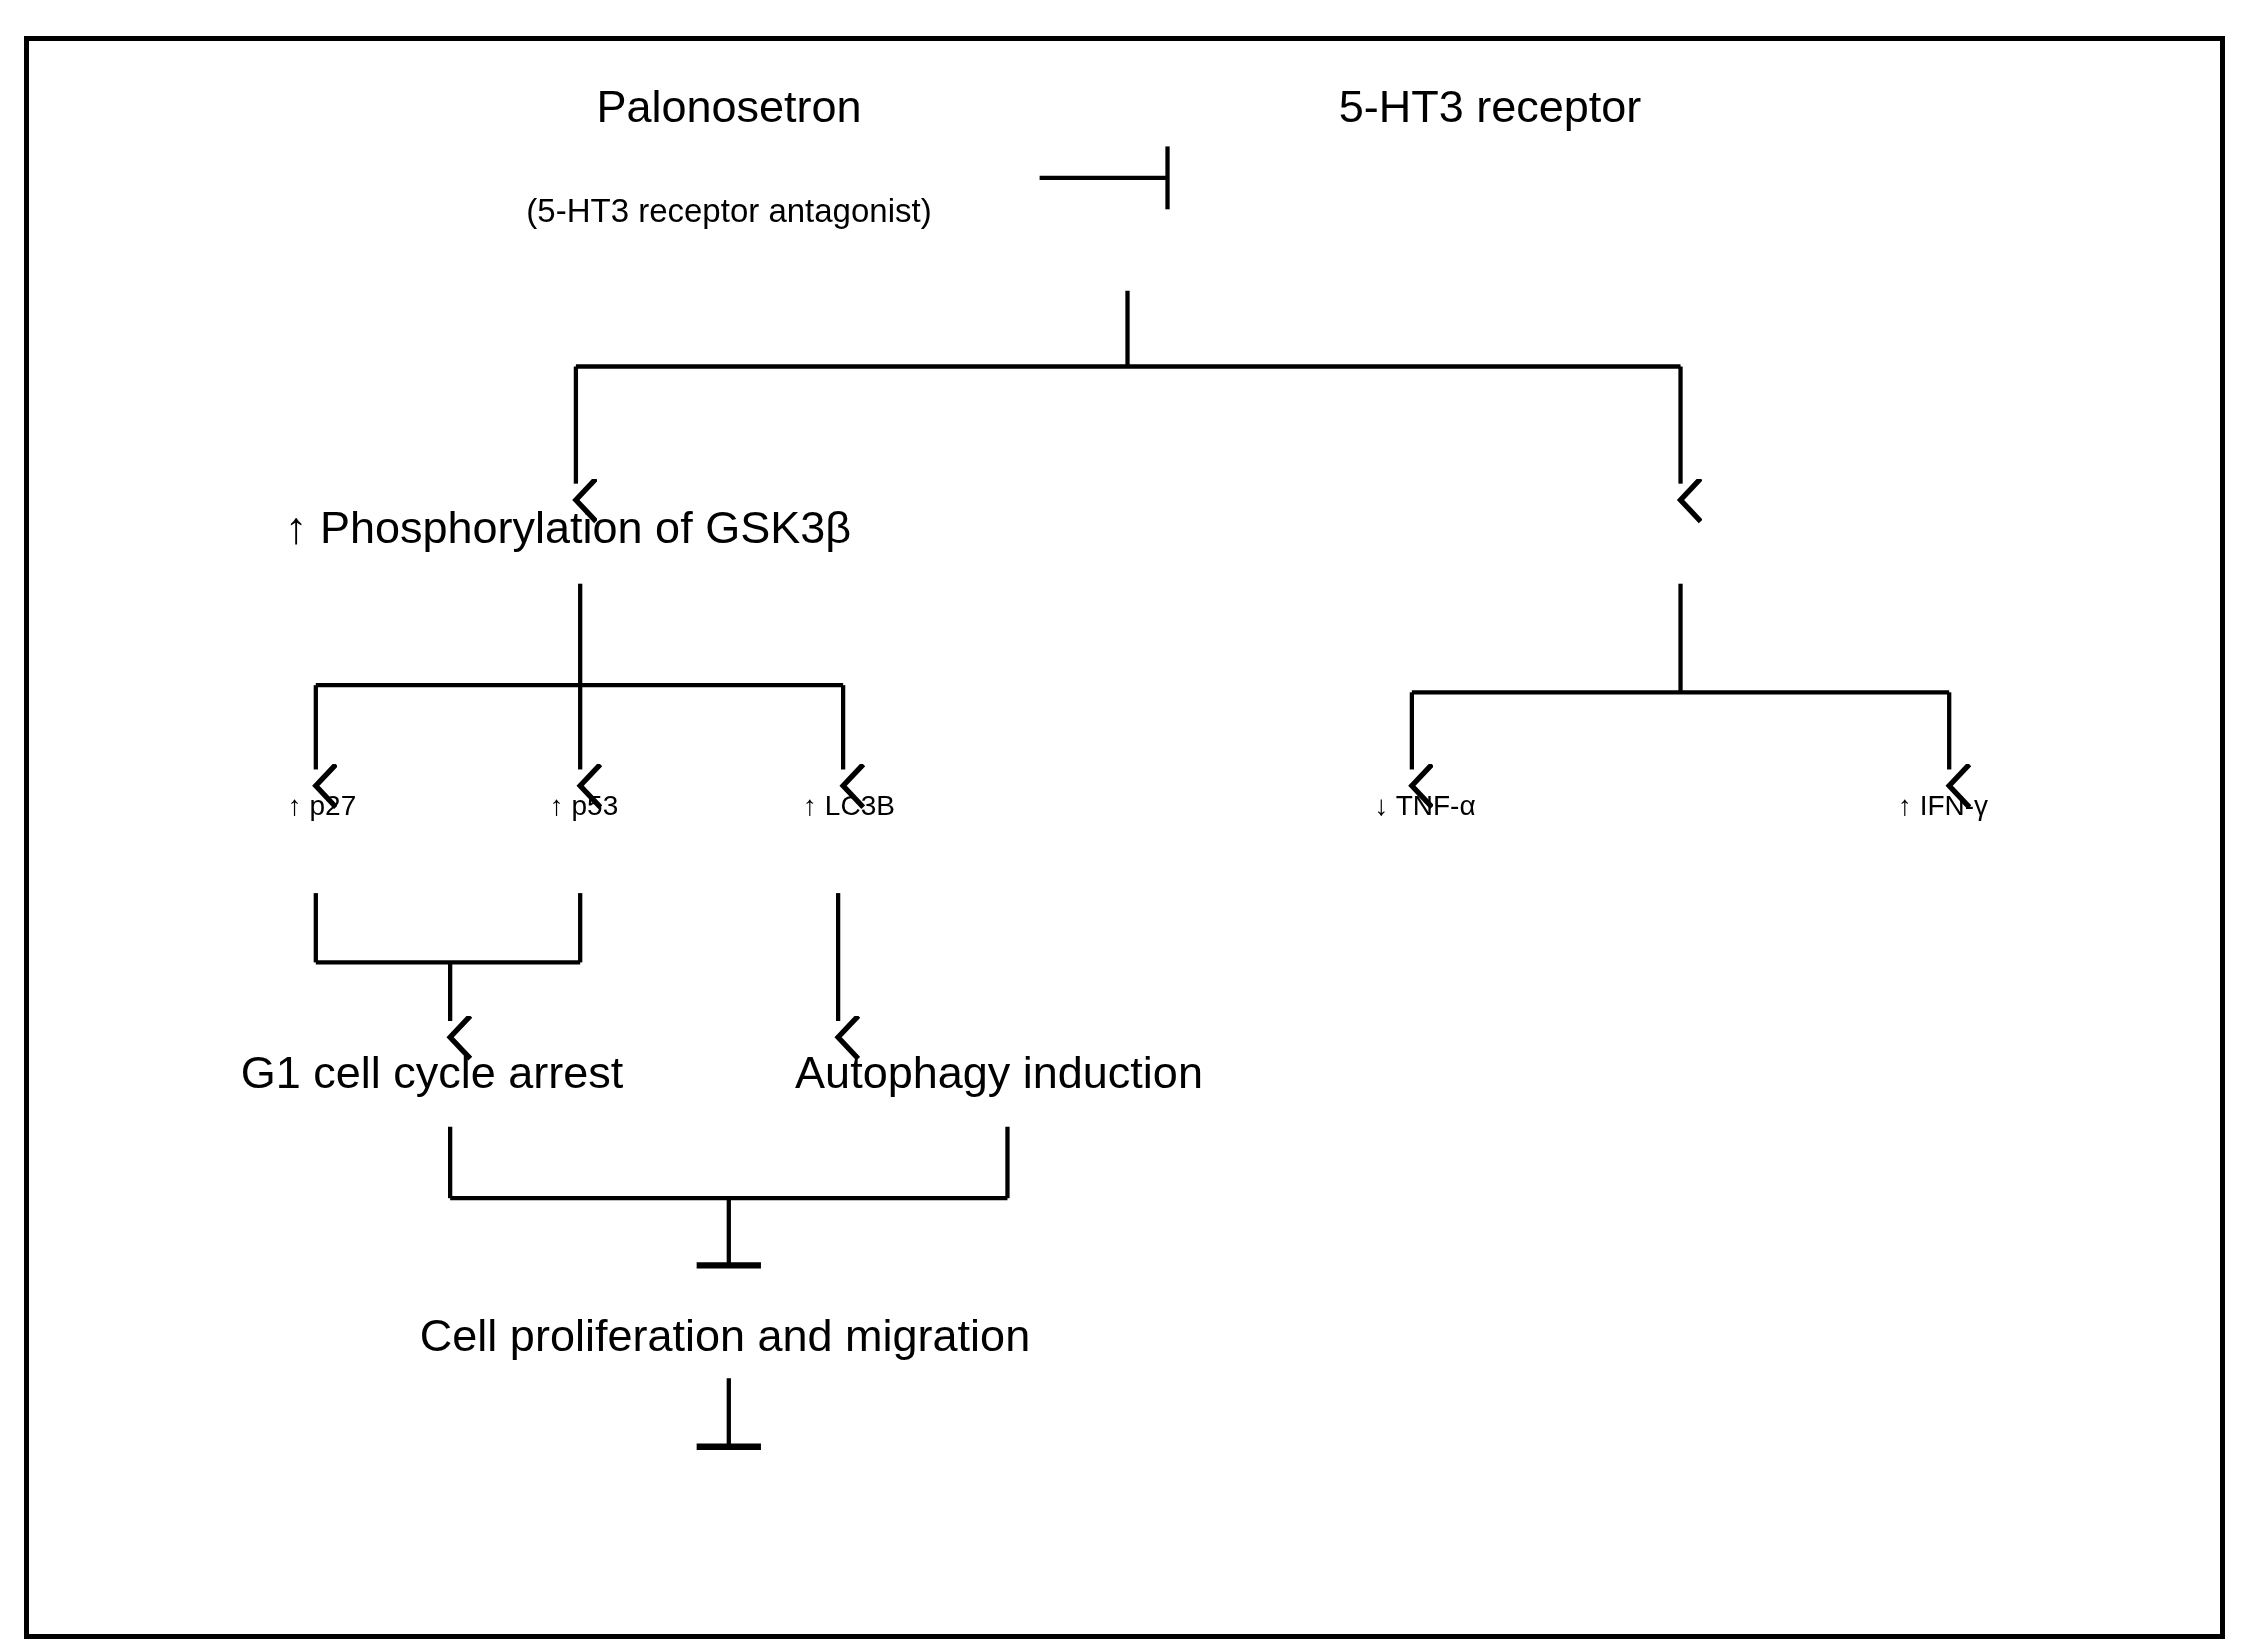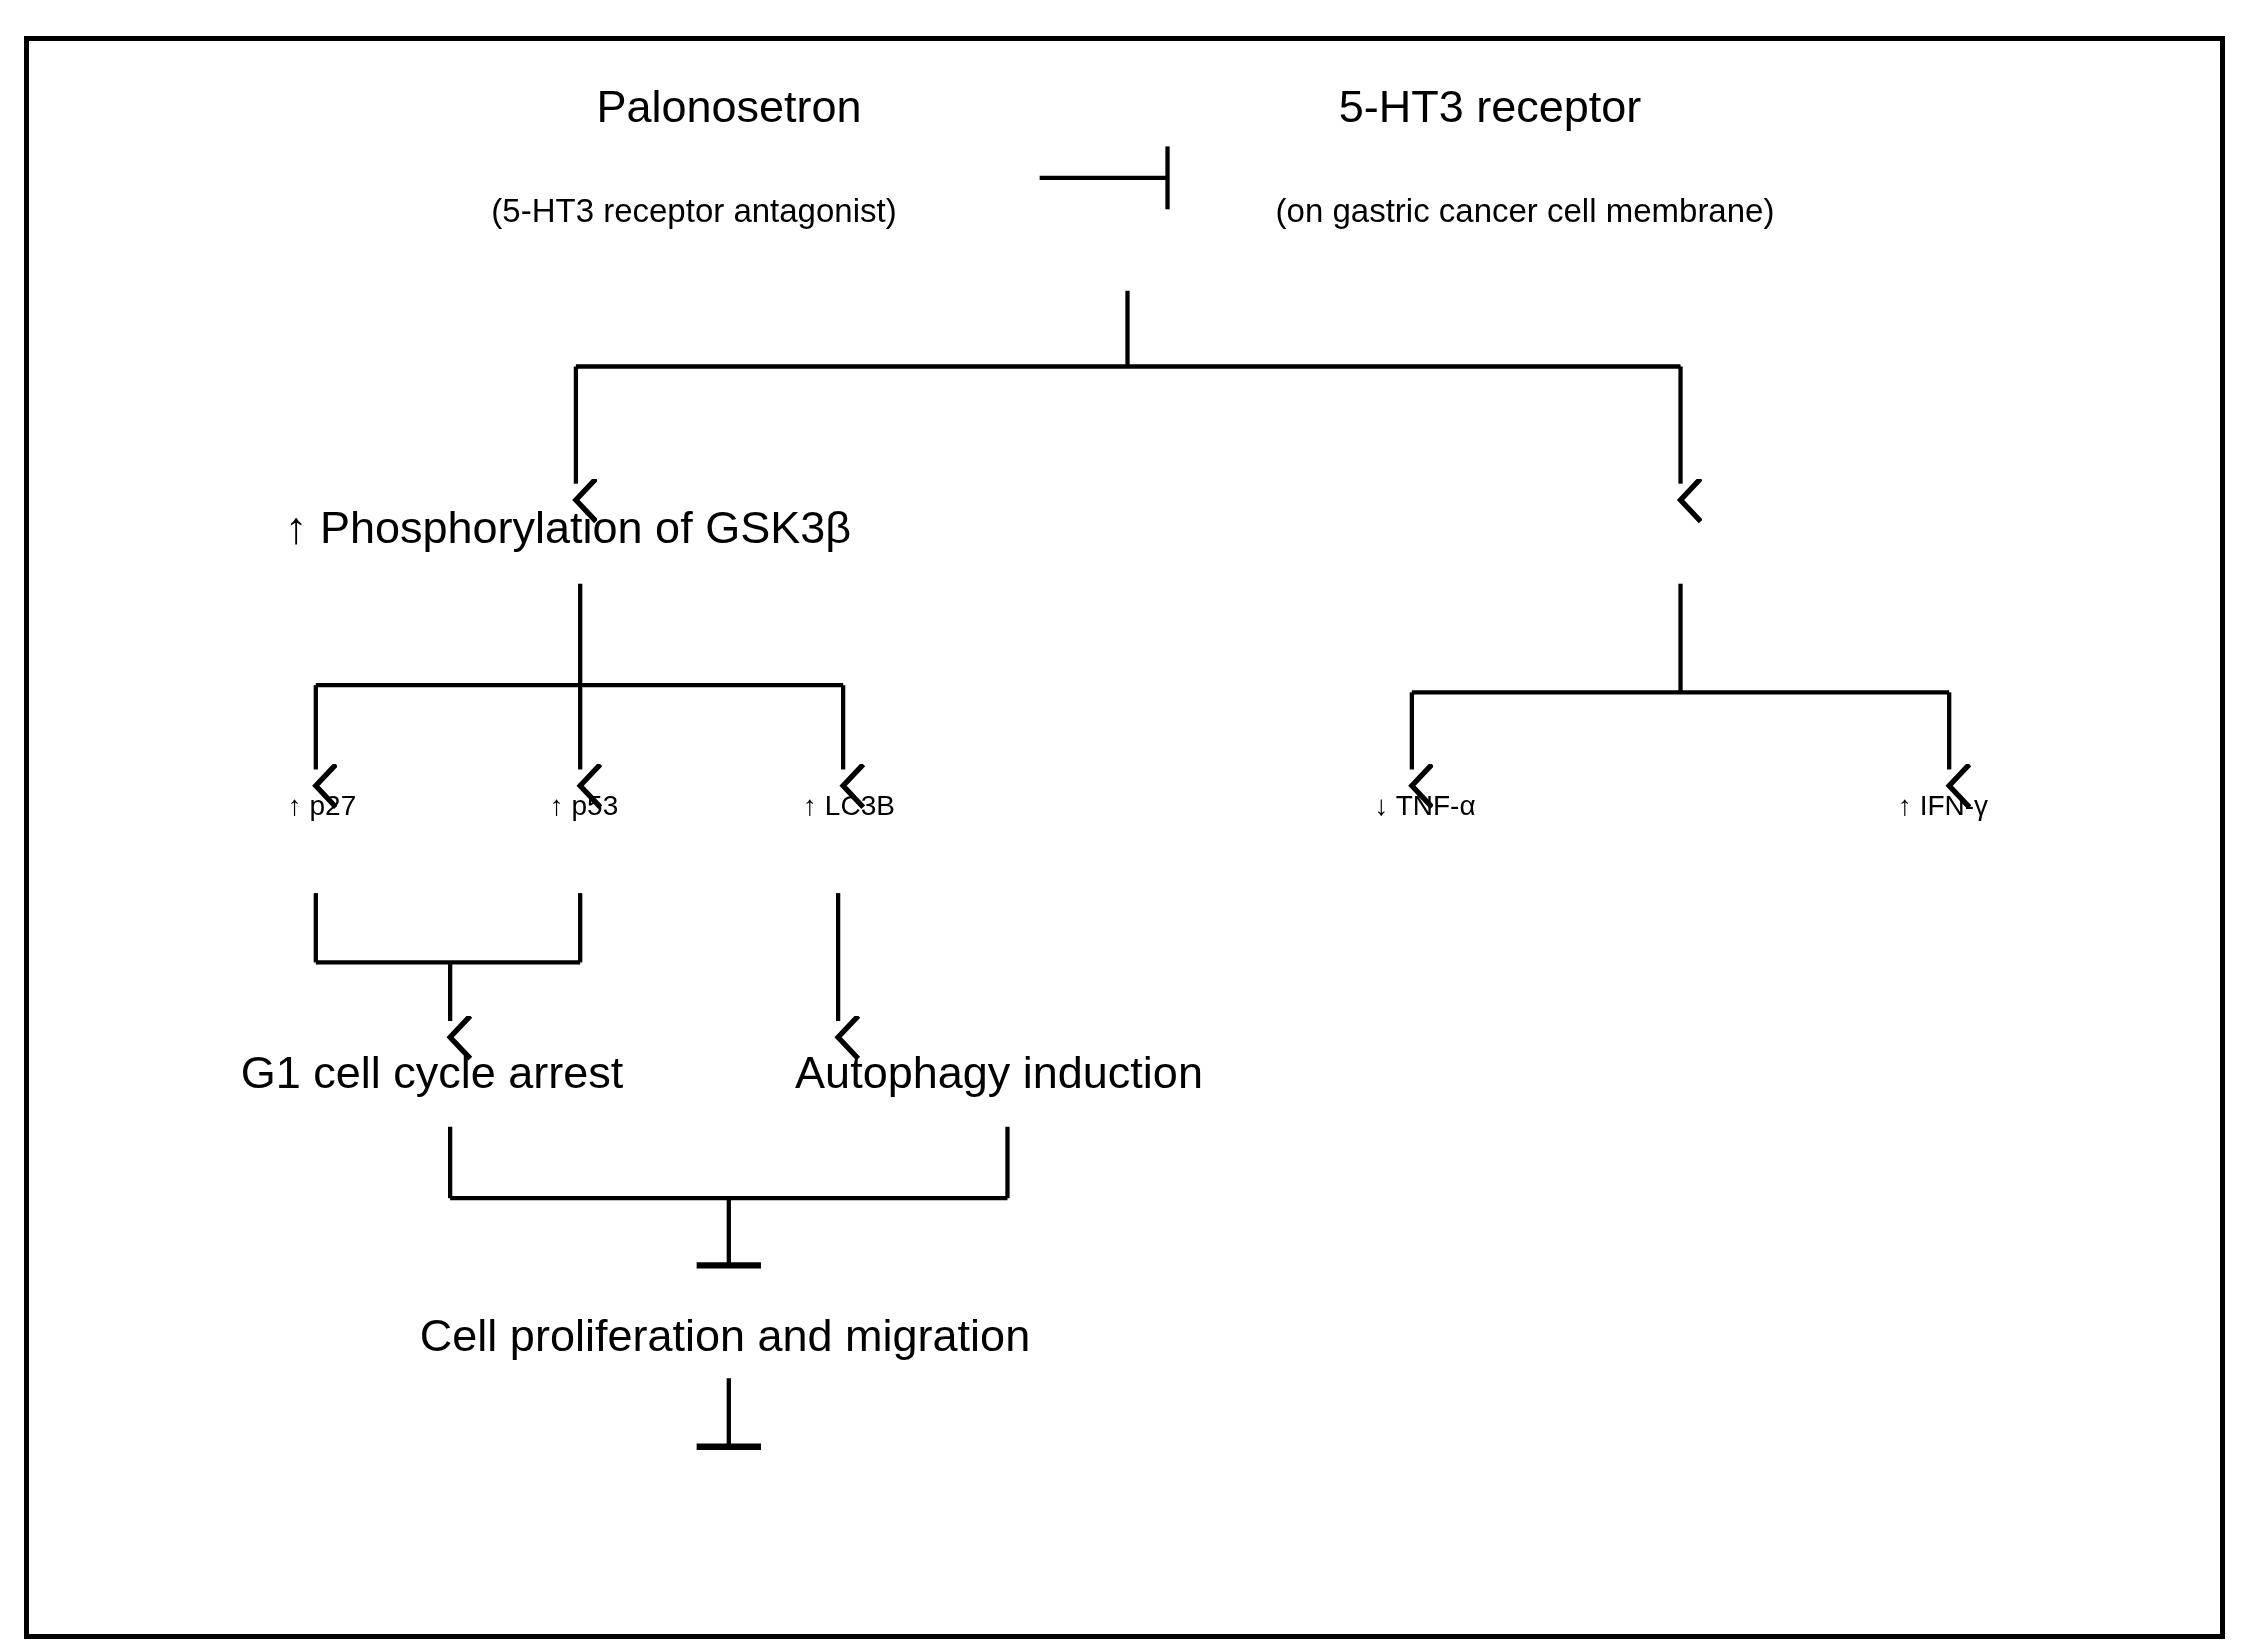--- a/index.html
+++ b/index.html
@@ -127,25 +127,24 @@
       <g>
         <line x1="1020" y1="1912" x2="1020" y2="2008"></line>
         <line x1="975" y1="2008" x2="1065" y2="2008" stroke-width="9"></line>
       </g>
 
     </g>
   </svg>
 
   <div class="node major" style="left:729px; top:71px;">Palonosetron</div>
 
-  <div class="node sub" style="left:694px; top:182px;">(5-HT3 receptor antagonist)</div>
+  <div class="node sub" style="left:729px; top:182px;">(5-HT3 receptor antagonist)</div>
 
   <div class="node major" style="left:1490px; top:71px;">5-HT3 receptor</div>
 
-  <div class="node sub" style="left:1525px; top:182px;">(on gastric cancer cell membrane)</div>
 
   <div class="node major" style="left:568px; top:492px;">↑ Phosphorylation of GSK3β</div>
 
 
   <div class="node marker" style="left:322px; top:779px;">↑ p27</div>
 
   <div class="node marker" style="left:584px; top:779px;">↑ p53</div>
 
   <div class="node marker" style="left:849px; top:779px;">↑ LC3B</div>
 

